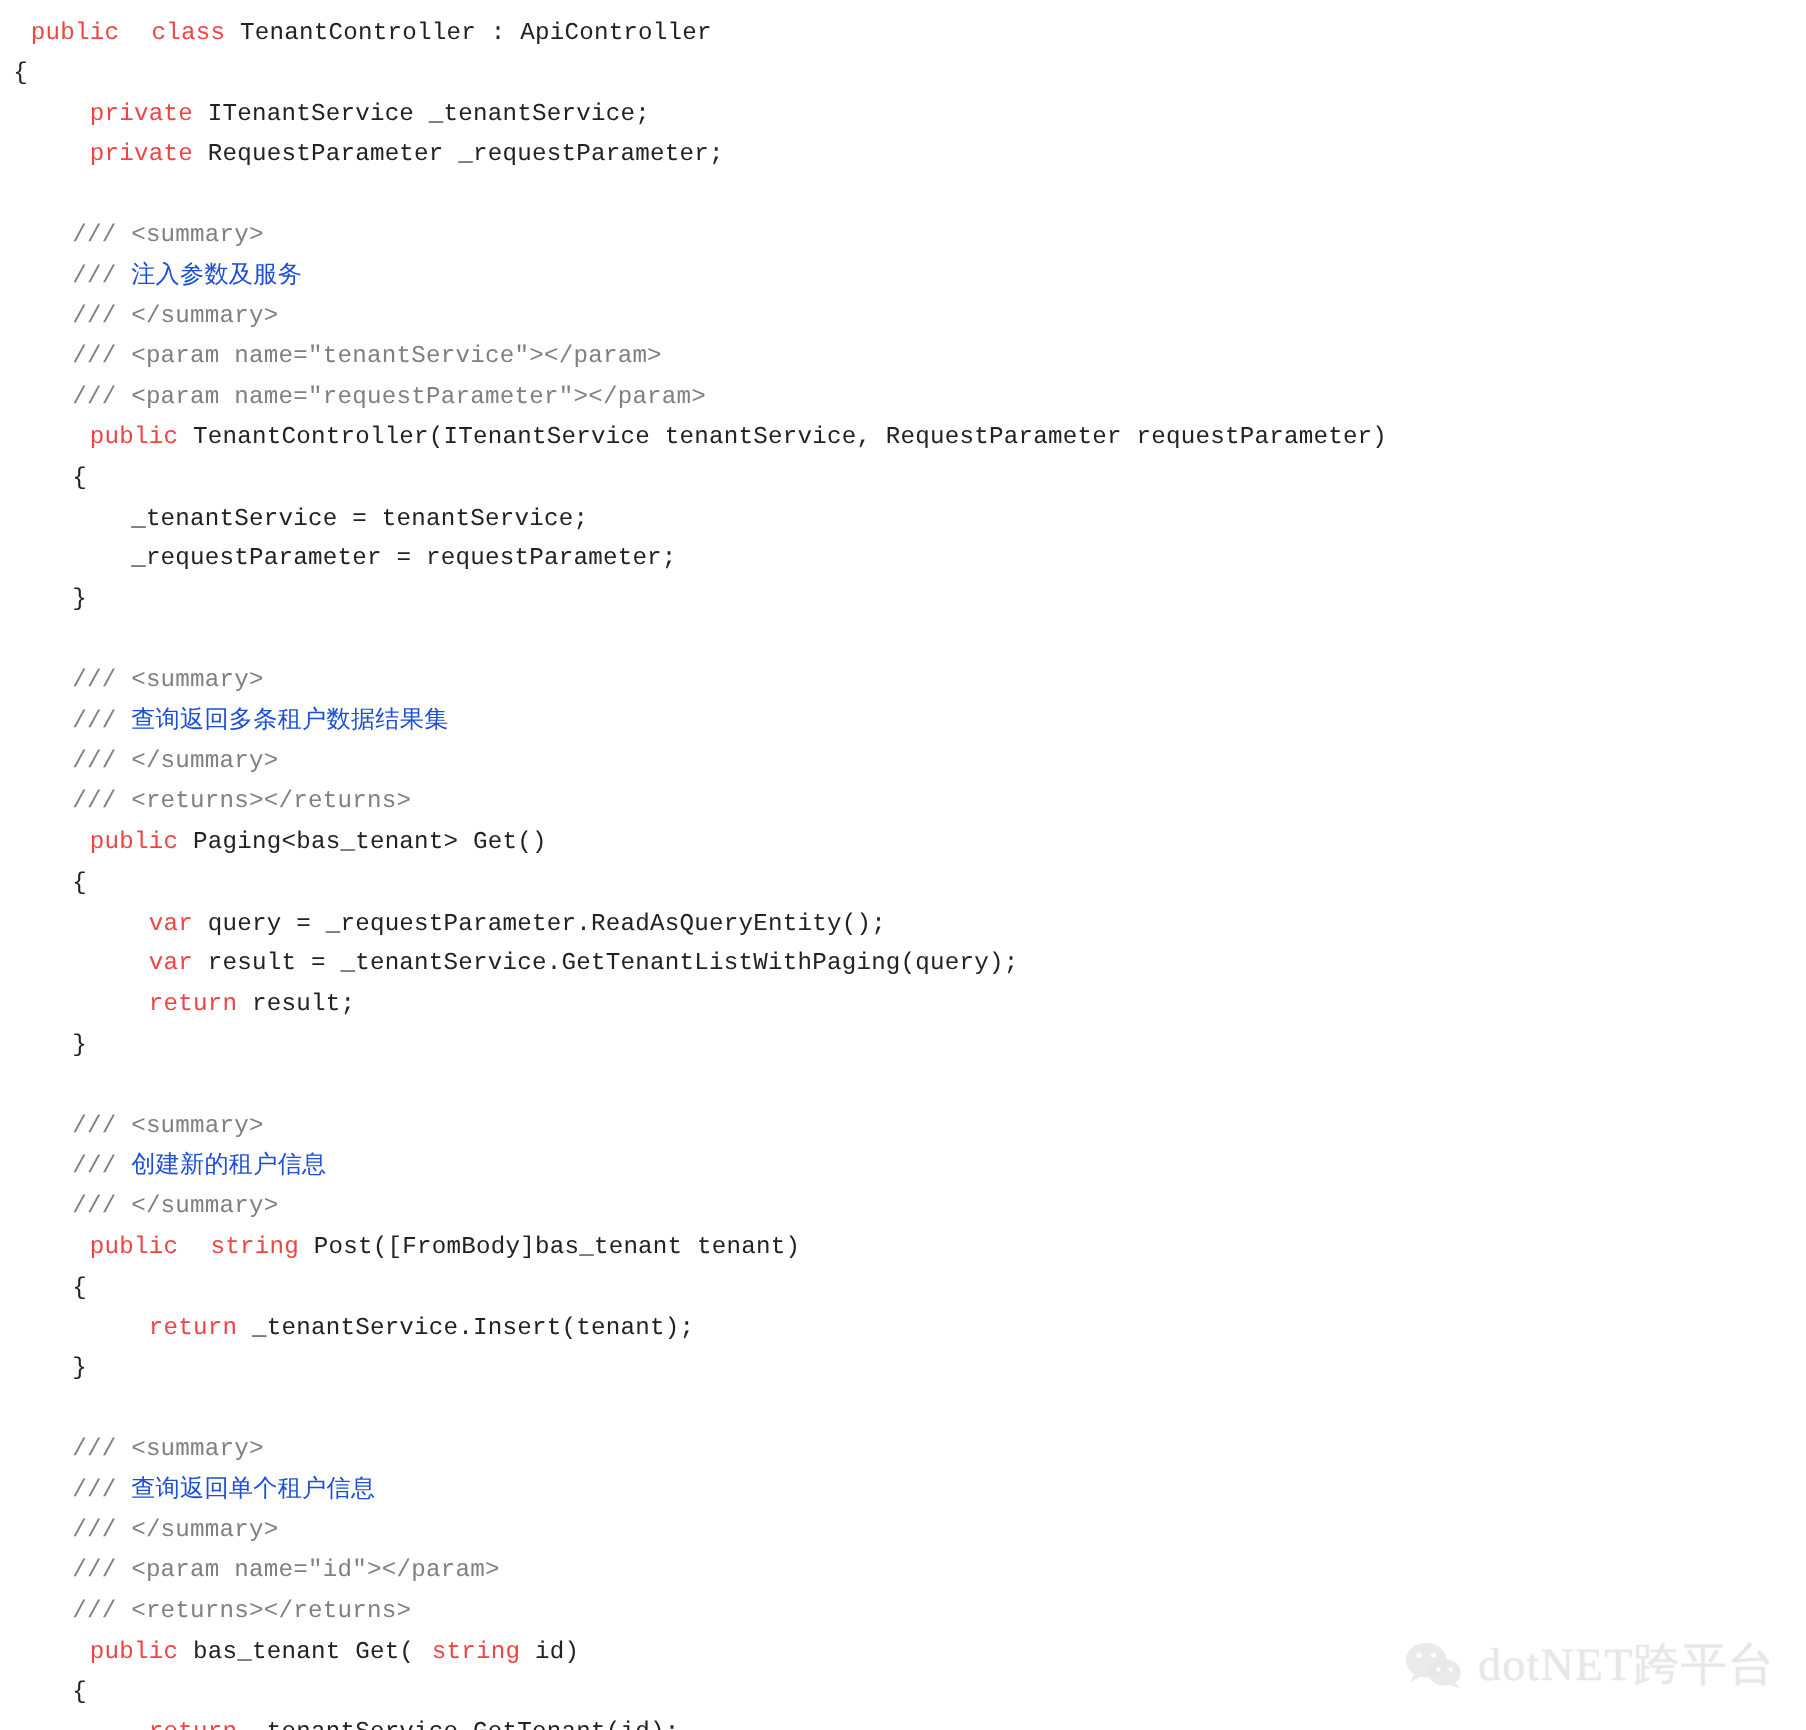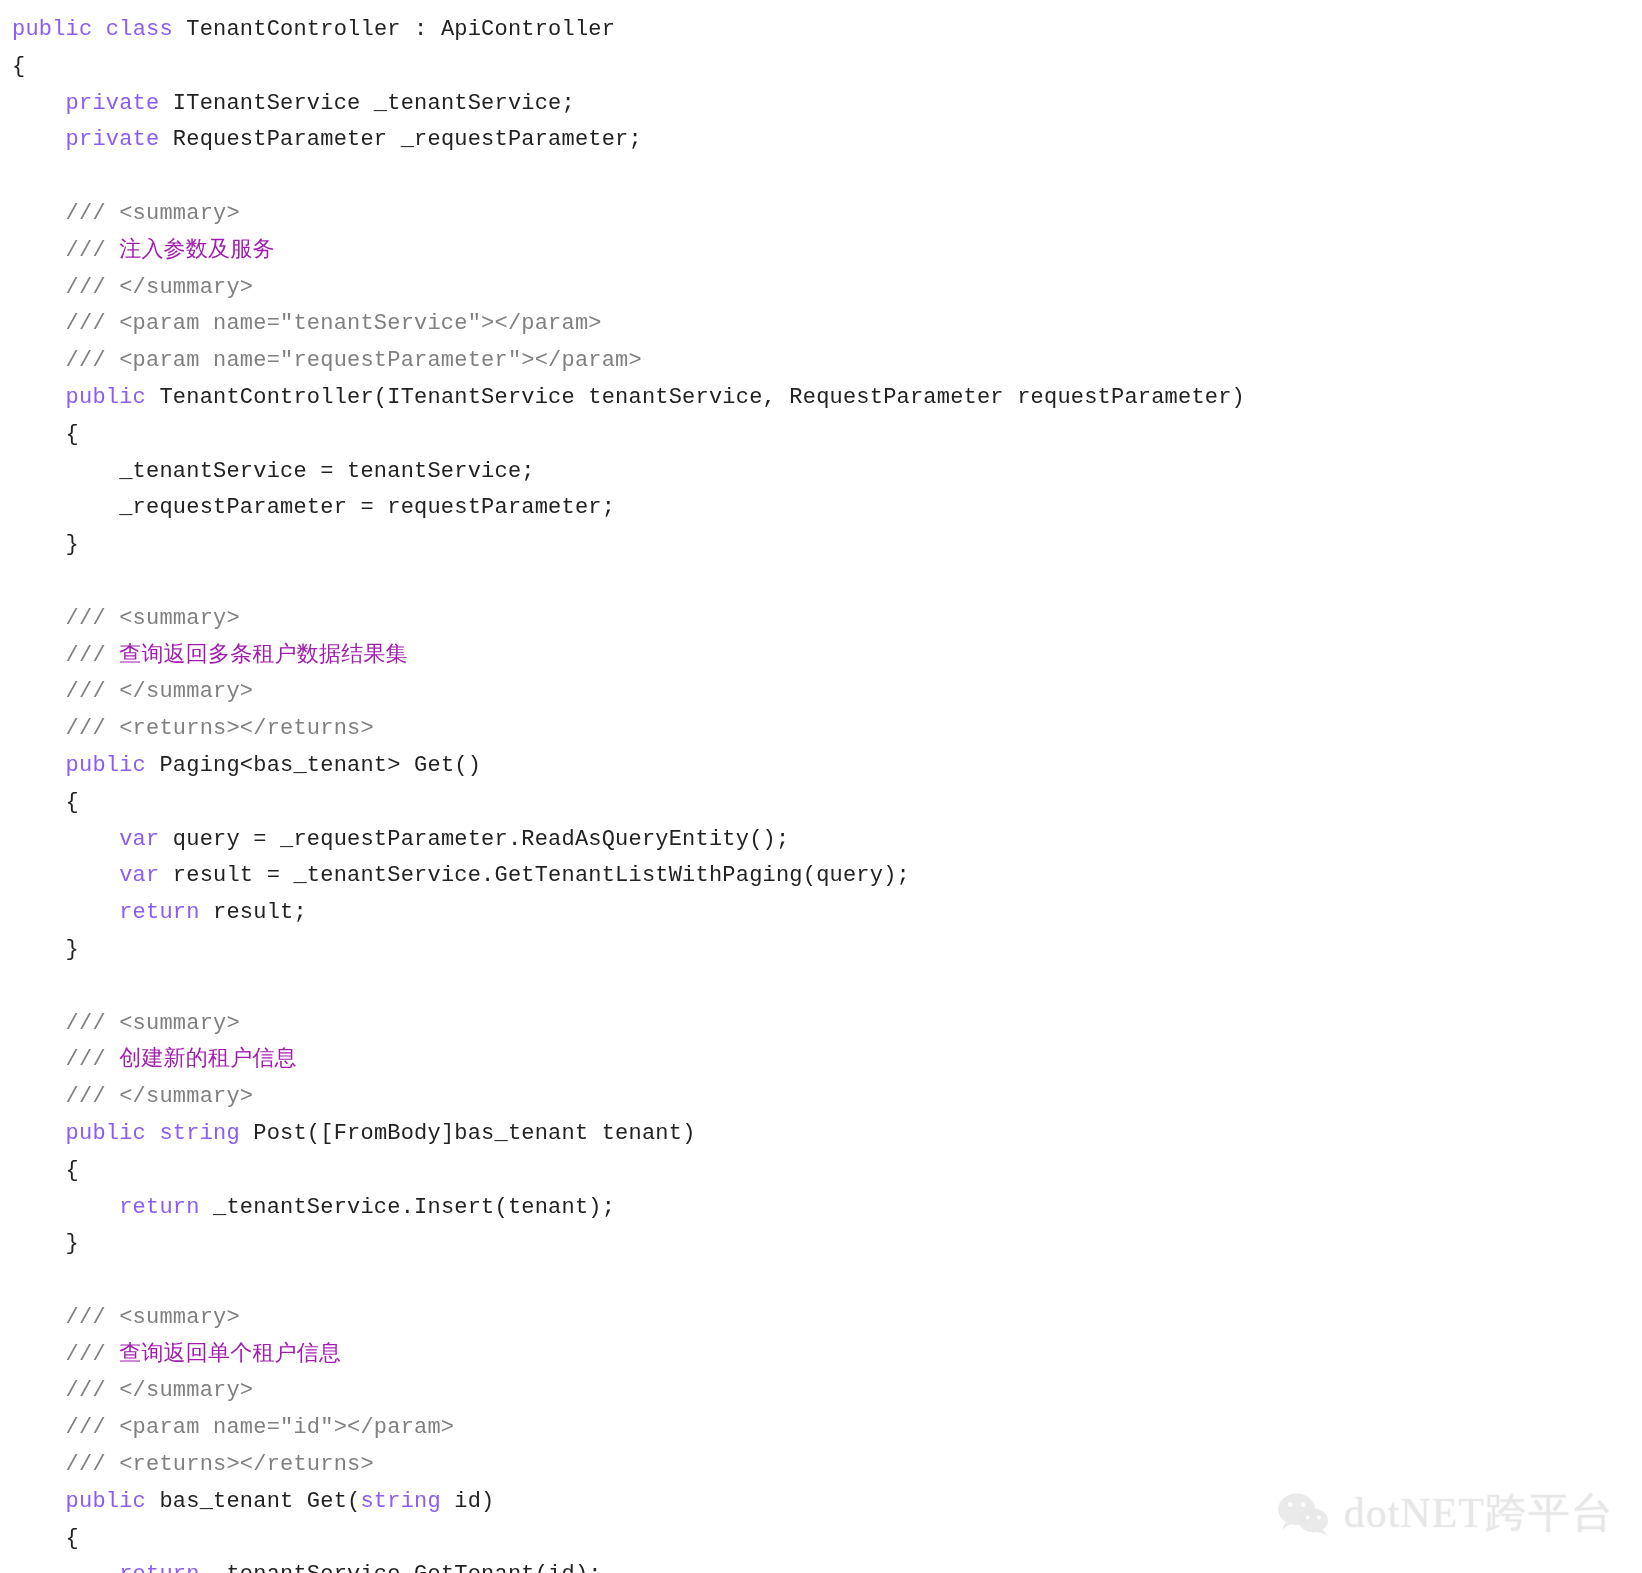--- a/index.html
+++ b/index.html
@@ -12,23 +12,23 @@
   }
   .code-container {
     font-family: Consolas, "Courier New", monospace;
     font-size: 22px;
     line-height: 36.8px;
     white-space: pre;
     padding: 12px 0 0 12px;
     color: #222;
     letter-spacing: 0.2px;
   }
-  .kw { color: #8b5cf6; }            
+  .kw { color: #ef4444; margin-left: 16px; }            
   .cmt { color: #808080; }         
-  .cmt-green { color: #a21caf; }   
+  .cmt-green { color: #1d4ed8; }   
   .watermark {
     position: absolute;
     bottom: 32px;
     right: 28px;
     display: flex;
     align-items: center;
     gap: 12px;
     opacity: 0.62;
     pointer-events: none;
   }

